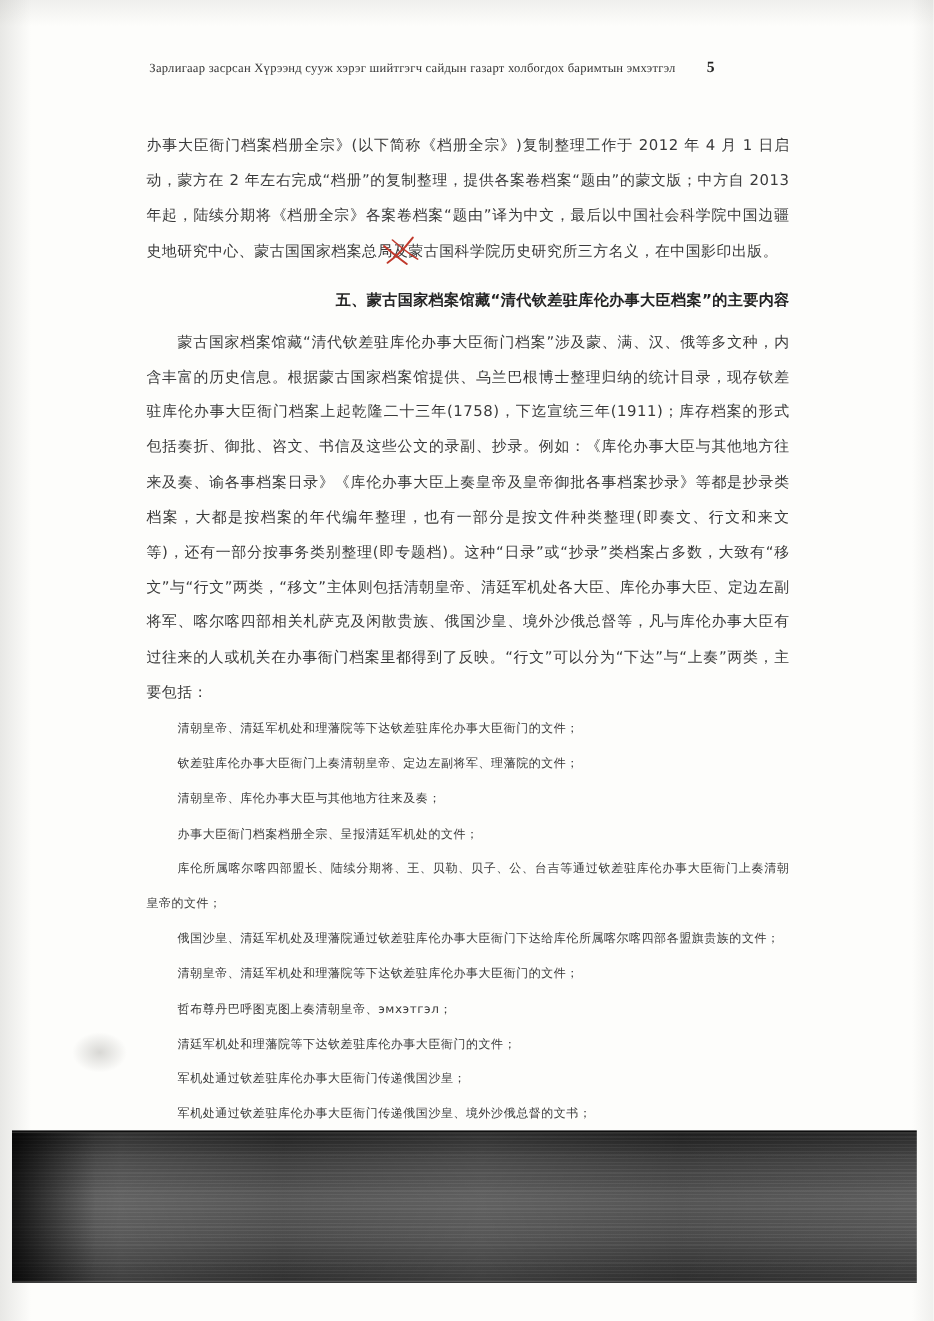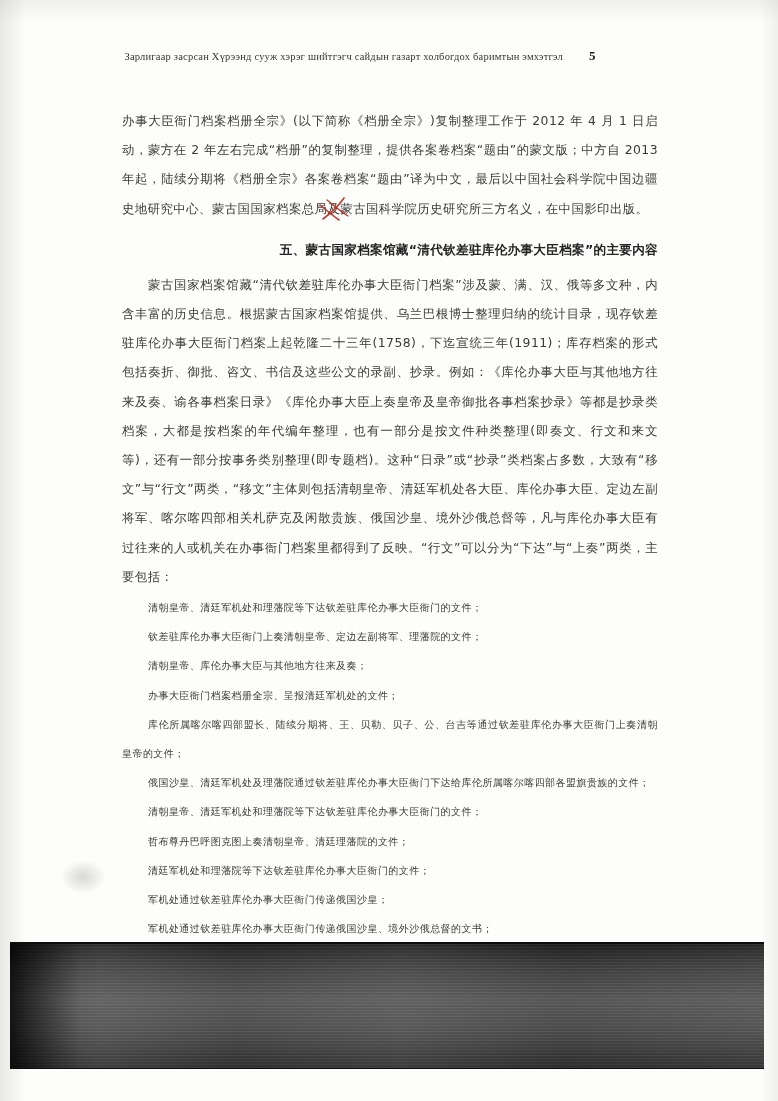--- a/index.html
+++ b/index.html
@@ -201,21 +201,21 @@
     <p class="para indent2">蒙古国家档案馆藏“清代钦差驻库伦办事大臣衙门档案”涉及蒙、满、汉、俄等多文种，内含丰富的历史信息。根据蒙古国家档案馆提供、乌兰巴根博士整理归纳的统计目录，现存钦差驻库伦办事大臣衙门档案上起乾隆二十三年(1758)，下迄宣统三年(1911)；库存档案的形式包括奏折、御批、咨文、书信及这些公文的录副、抄录。例如：《库伦办事大臣与其他地方往来及奏、谕各事档案日录》《库伦办事大臣上奏皇帝及皇帝御批各事档案抄录》等都是抄录类档案，大都是按档案的年代编年整理，也有一部分是按文件种类整理(即奏文、行文和来文等)，还有一部分按事务类别整理(即专题档)。这种“日录”或“抄录”类档案占多数，大致有“移文”与“行文”两类，“移文”主体则包括清朝皇帝、清廷军机处各大臣、库伦办事大臣、定边左副将军、喀尔喀四部相关札萨克及闲散贵族、俄国沙皇、境外沙俄总督等，凡与库伦办事大臣有过往来的人或机关在办事衙门档案里都得到了反映。“行文”可以分为“下达”与“上奏”两类，主要包括：</p>
 
     <div class="list-block">
       <div class="list-item">清朝皇帝、清廷军机处和理藩院等下达钦差驻库伦办事大臣衙门的文件；</div>
       <div class="list-item">钦差驻库伦办事大臣衙门上奏清朝皇帝、定边左副将军、理藩院的文件；</div>
       <div class="list-item">清朝皇帝、库伦办事大臣与其他地方往来及奏；</div>
       <div class="list-item">办事大臣衙门档案档册全宗、呈报清廷军机处的文件；</div>
       <div class="list-item">库伦所属喀尔喀四部盟长、陆续分期将、王、贝勒、贝子、公、台吉等通过钦差驻库伦办事大臣衙门上奏清朝皇帝的文件；</div>
       <div class="list-item">俄国沙皇、清廷军机处及理藩院通过钦差驻库伦办事大臣衙门下达给库伦所属喀尔喀四部各盟旗贵族的文件；</div>
       <div class="list-item">清朝皇帝、清廷军机处和理藩院等下达钦差驻库伦办事大臣衙门的文件；</div>
-      <div class="list-item">哲布尊丹巴呼图克图上奏清朝皇帝、清廷理藩院的文件；</div>
+      <div class="list-item">哲布尊丹巴呼图克图上奏清朝皇帝、эмхэтгэл；</div>
       <div class="list-item">清廷军机处和理藩院等下达钦差驻库伦办事大臣衙门的文件；</div>
       <div class="list-item">军机处通过钦差驻库伦办事大臣衙门传递俄国沙皇；</div>
       <div class="list-item">军机处通过钦差驻库伦办事大臣衙门传递俄国沙皇、境外沙俄总督的文书；</div>
       <div class="list-item">钦差驻库伦办事大臣衙门奉清廷之命与境外沙俄总督衙门交涉的文件；等等。</div>
     </div>
 
   </div>
 
   <svg id="red-mark" viewBox="0 0 34 26" xmlns="http://www.w3.org/2000/svg">
     <path d="M2 9 C8 14, 14 19, 21 24" stroke="#c0392b" stroke-width="1.6" fill="none" stroke-linecap="round"></path>

